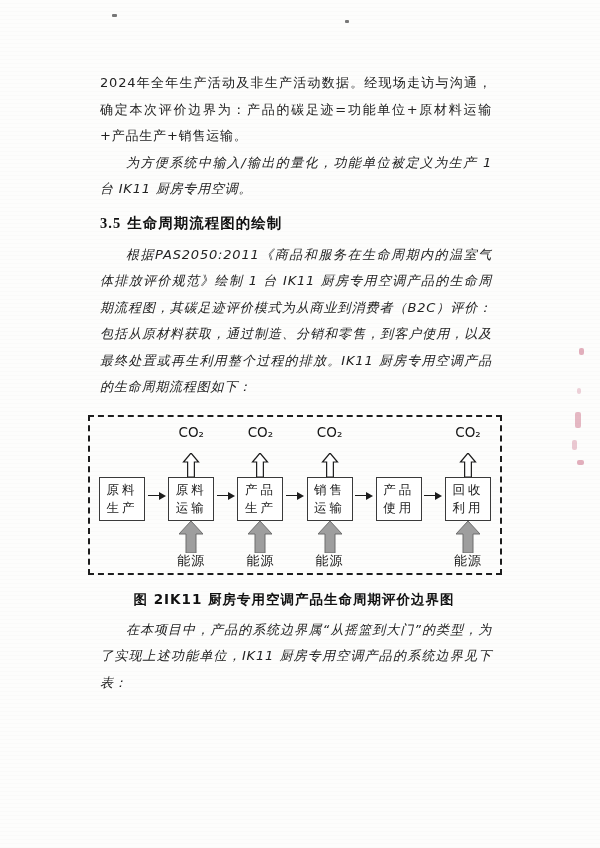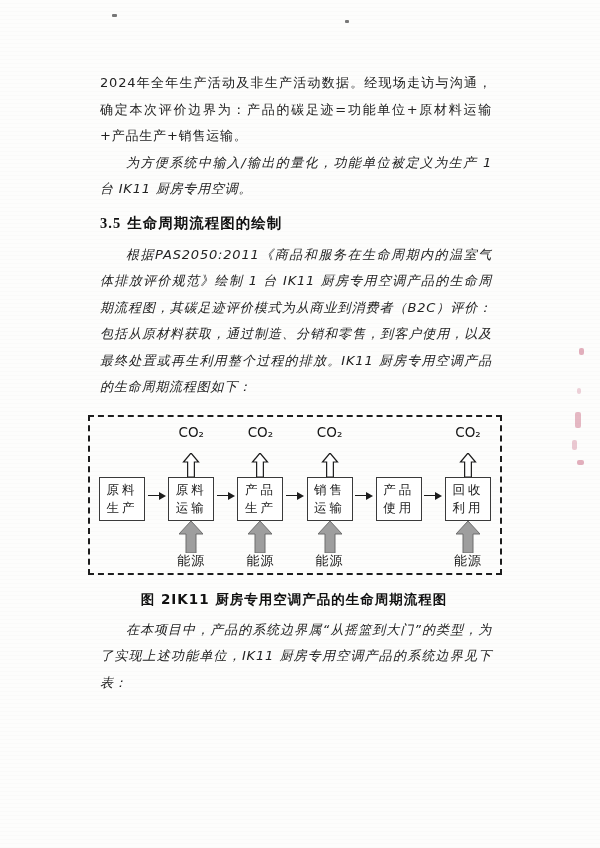--- a/index.html
+++ b/index.html
@@ -236,18 +236,18 @@
         <div class="zone-bottom">
           <svg class="arrow" width="24" height="32" viewBox="0 0 24 32">
               <polygon points="12,0 24,13 17,13 17,32 7,32 7,13 0,13" fill="#9e9e9e" stroke="#6d6d6d" stroke-width="1"></polygon>
             </svg>
           <span class="energy-label">能源</span>
         </div>
       </div>
 
     </div>
 
-    <div class="caption">图 2IK11 厨房专用空调产品的生命周期流程图</div>
+    <div class="caption">图 2IK11 厨房专用空调产品生命周期评价边界图</div>
 
     <p class="para indent closing">在本项目中，产品的系统边界属“从摇篮到大门”的类型，为了实现上述功能单位，IK11 厨房专用空调产品的系统边界见下表：</p>
 
   </div>
 </div>
 
 </body></html>

